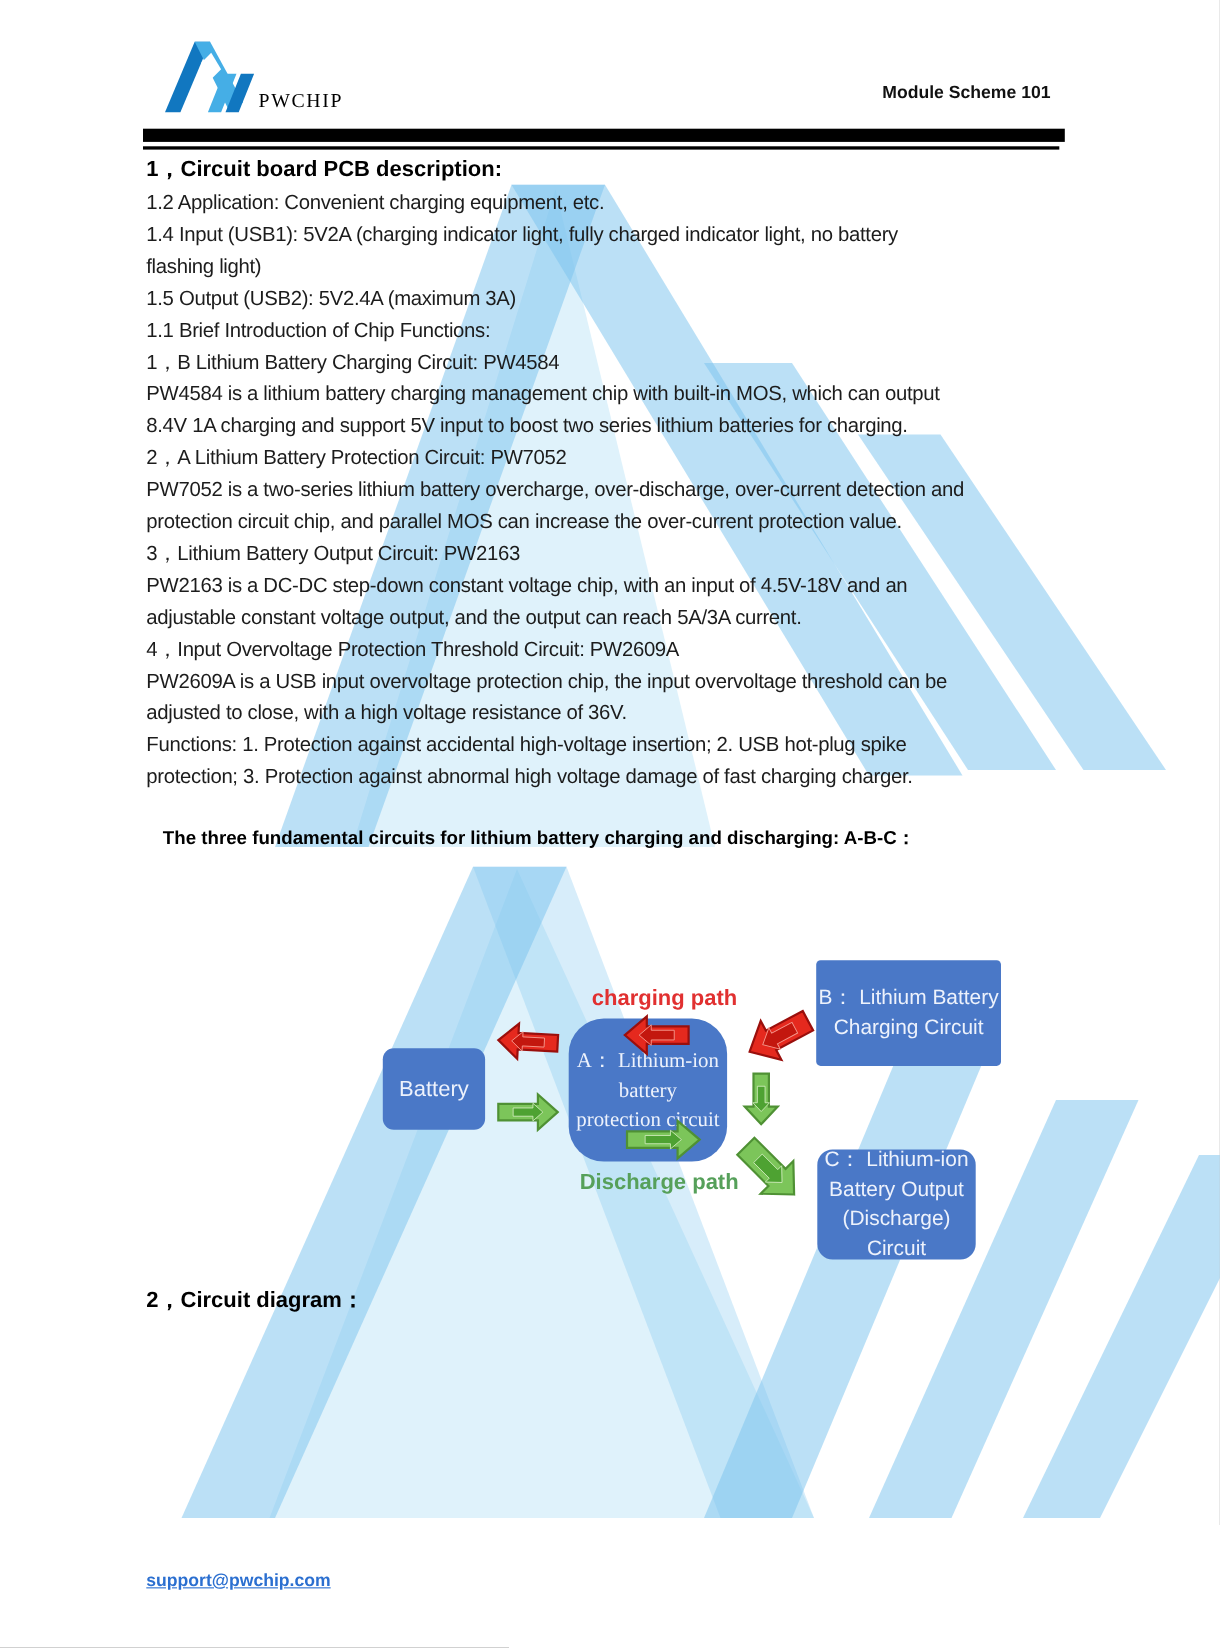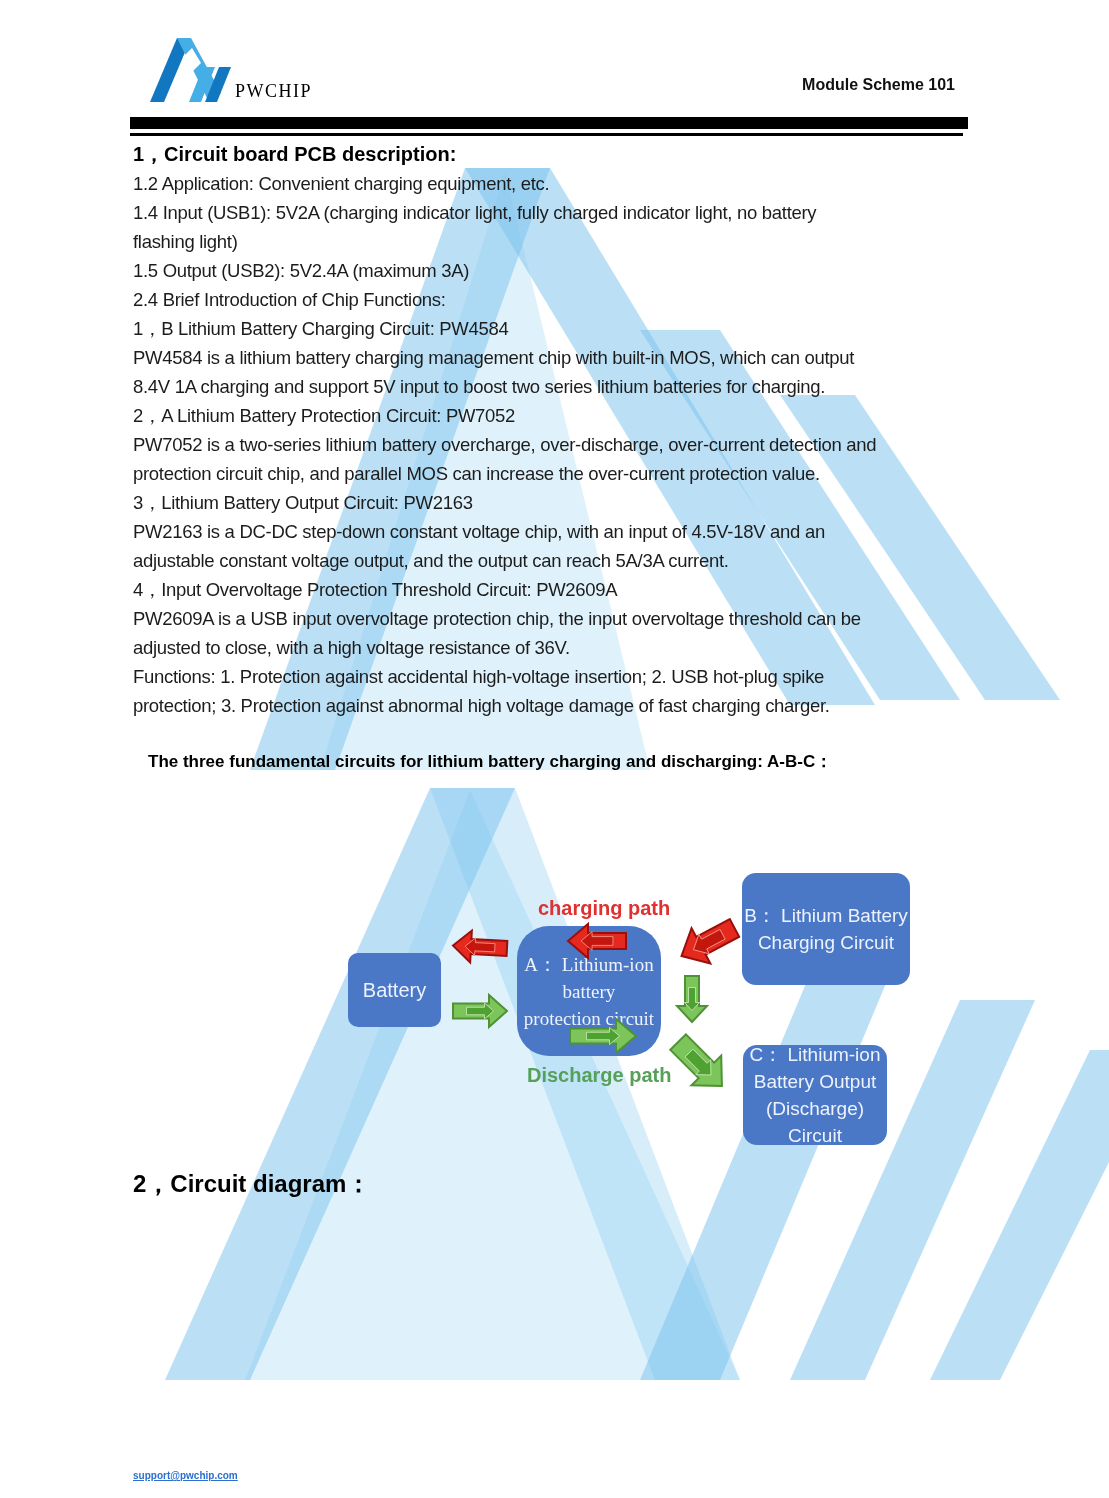--- a/index.html
+++ b/index.html
@@ -35,39 +35,39 @@
   }
   
   .diagram{position:absolute;inset:0;z-index:1;}
   .dbox{
     position:absolute;background:var(--box_blue);color:#edf2fc;
     display:flex;align-items:center;justify-content:center;text-align:center;
     white-space:pre-line;z-index:2;
   }
   .box-battery{left:348px;top:953px;width:93px;height:74px;border-radius:10px;font-size:20px;}
   .box-a{left:517px;top:926px;width:144px;height:130px;border-radius:32px;font-size:19px;line-height:27px;font-family:Liberation Serif, serif;}
-  .box-b{left:742px;top:873px;width:168px;height:112px;border-radius:14px;font-size:19px;line-height:27px;}
+  .box-b{left:742px;top:873px;width:168px;height:96px;border-radius:4px;font-size:19px;line-height:27px;}
   .box-c{left:743px;top:1045px;width:144px;height:100px;border-radius:14px;font-size:19px;line-height:27px;}
   .lbl{position:absolute;z-index:2;font-size:20px;font-weight:600;white-space:nowrap;}
   .lbl-charging{left:538px;top:897px;color:var(--charging_red);}
   .lbl-discharge{left:527px;top:1064px;color:var(--discharge_green);}
   .arrows{position:absolute;inset:0;z-index:3;pointer-events:none;}
   .arr-red{fill:var(--arrow_red);stroke:var(--arrow_red_dark);stroke-width:2;}
   .arr-red-core{fill:var(--arrow_red_core);stroke:var(--red_hl);stroke-width:1.5;}
   .arr-green{fill:var(--arrow_green);stroke:var(--arrow_green_dark);stroke-width:2;}
   .arr-green-core{fill:var(--arrow_green_core);stroke:var(--green_hl);stroke-width:1.5;}
   
   .section2{
     position:absolute;left:133px;top:1168px;z-index:2;
-    font-size:24px;font-weight:bold;color:#000;
+    font-size:20px;font-weight:bold;color:#000;
   }
   .footer-link{
     position:absolute;left:133px;top:1429px;z-index:2;
-    font-size:10px;font-weight:bold;color:var(--link_blue);
-    text-decoration:underline;cursor:pointer;margin-top:41px;
+    font-size:16px;font-weight:bold;color:var(--link_blue);
+    text-decoration:underline;cursor:pointer;
   }
 </style>
 </head>
 <body>
 
 <div class="page">
 
   <svg class="wm" width="1109" height="1498" viewBox="0 0 1109 1498">
 
     <g opacity="1">
@@ -101,21 +101,21 @@
   <div class="doc-title">Module Scheme 101</div>
   <div class="bar-thick"></div>
   <div class="bar-thin"></div>
 
   <div class="body-text">
       <div class="line h">1，Circuit board PCB description:</div>
       <div class="line">1.2 Application: Convenient charging equipment, etc.</div>
       <div class="line">1.4 Input (USB1): 5V2A (charging indicator light, fully charged indicator light, no battery</div>
       <div class="line">flashing light)</div>
       <div class="line">1.5 Output (USB2): 5V2.4A (maximum 3A)</div>
-      <div class="line">2.4 Brief Introduction of Chip Functions:</div>
+      <div class="line">1.1 Brief Introduction of Chip Functions:</div>
       <div class="line">1，B Lithium Battery Charging Circuit: PW4584</div>
       <div class="line">PW4584 is a lithium battery charging management chip with built-in MOS, which can output</div>
       <div class="line">8.4V 1A charging and support 5V input to boost two series lithium batteries for charging.</div>
       <div class="line">2，A Lithium Battery Protection Circuit: PW7052</div>
       <div class="line">PW7052 is a two-series lithium battery overcharge, over-discharge, over-current detection and</div>
       <div class="line">protection circuit chip, and parallel MOS can increase the over-current protection value.</div>
       <div class="line">3，Lithium Battery Output Circuit: PW2163</div>
       <div class="line">PW2163 is a DC-DC step-down constant voltage chip, with an input of 4.5V-18V and an</div>
       <div class="line">adjustable constant voltage output, and the output can reach 5A/3A current.</div>
       <div class="line">4，Input Overvoltage Protection Threshold Circuit: PW2609A</div>

